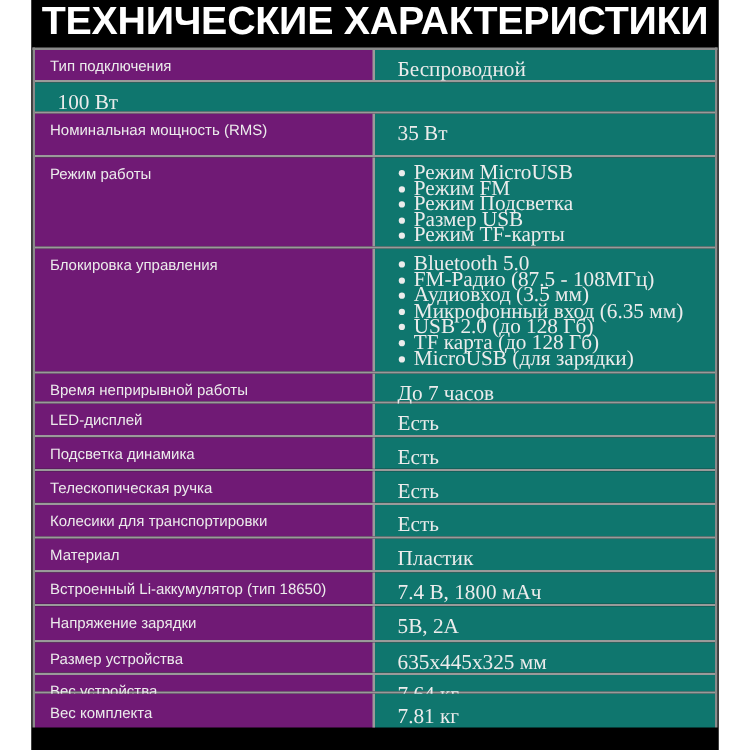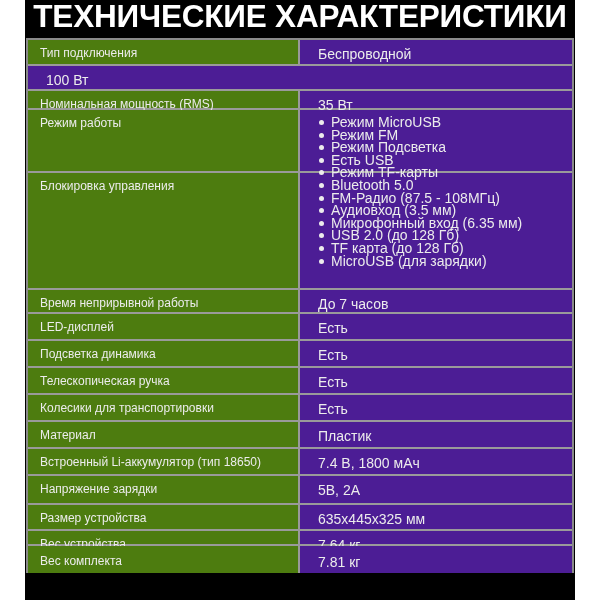--- a/index.html
+++ b/index.html
@@ -45,36 +45,37 @@
       border-right: 2px solid #8a8a8a;
       box-sizing: border-box;
     }
     .row {
       display: flex;
       border-bottom: 2px solid #9a9a9a;
       box-sizing: border-box;
     }
     .cell-label {
       width: 272px;
-      background: #4d7c0f;
+      background: #701a75;
       color: #ececec;
       font-size: 12px;
       padding: 6px 0 0 12px;
       box-sizing: border-box;
       border-right: 2px solid #9a9a9a;
       white-space: nowrap;
     }
     .cell-value {
       flex: 1;
-      background: #4c1d95;
+      background: #0f766e;
       color: #ececec;
-      font-size: 14px;
+      font-size: 17px;
       padding: 6px 0 0 18px;
       box-sizing: border-box;
       white-space: nowrap;
+      font-family: Liberation Serif, serif;
     }
     ul.bullets {
       list-style: none;
       margin: 0;
       padding: 0;
     }
     ul.bullets li {
       position: relative;
       padding-left: 13px;
       line-height: 12.6px;
@@ -98,37 +99,37 @@
 </div>
 
 <div class="table">
   <div class="row" style="height:26px">
     <div class="cell-label">Тип подключения</div>
     <div class="cell-value">Беспроводной</div>
   </div>
   <div class="row" style="height:25px">
     <div class="cell-value">100 Вт</div>
   </div>
-  <div class="row" style="height:19px">
+  <div class="row" style="height:35px">
     <div class="cell-label">Номинальная мощность (RMS)</div>
     <div class="cell-value">35 Вт</div>
   </div>
-  <div class="row" style="height:63px">
+  <div class="row" style="height:73px">
     <div class="cell-label">Режим работы</div>
     <div class="cell-value">
       <ul class="bullets">
         <li>Режим MicroUSB</li>
         <li>Режим FM</li>
         <li>Режим Подсветка</li>
-        <li>Есть USB</li>
+        <li>Размер USB</li>
         <li>Режим TF-карты</li>
       </ul>
     </div>
   </div>
-  <div class="row" style="height:117px">
+  <div class="row" style="height:100px">
     <div class="cell-label">Блокировка управления</div>
     <div class="cell-value">
       <ul class="bullets">
         <li>Bluetooth 5.0</li>
         <li>FM-Радио (87.5 - 108МГц)</li>
         <li>Аудиовход (3.5 мм)</li>
         <li>Микрофонный вход (6.35 мм)</li>
         <li>USB 2.0 (до 128 Гб)</li>
         <li>TF карта (до 128 Гб)</li>
         <li>MicroUSB (для зарядки)</li>

